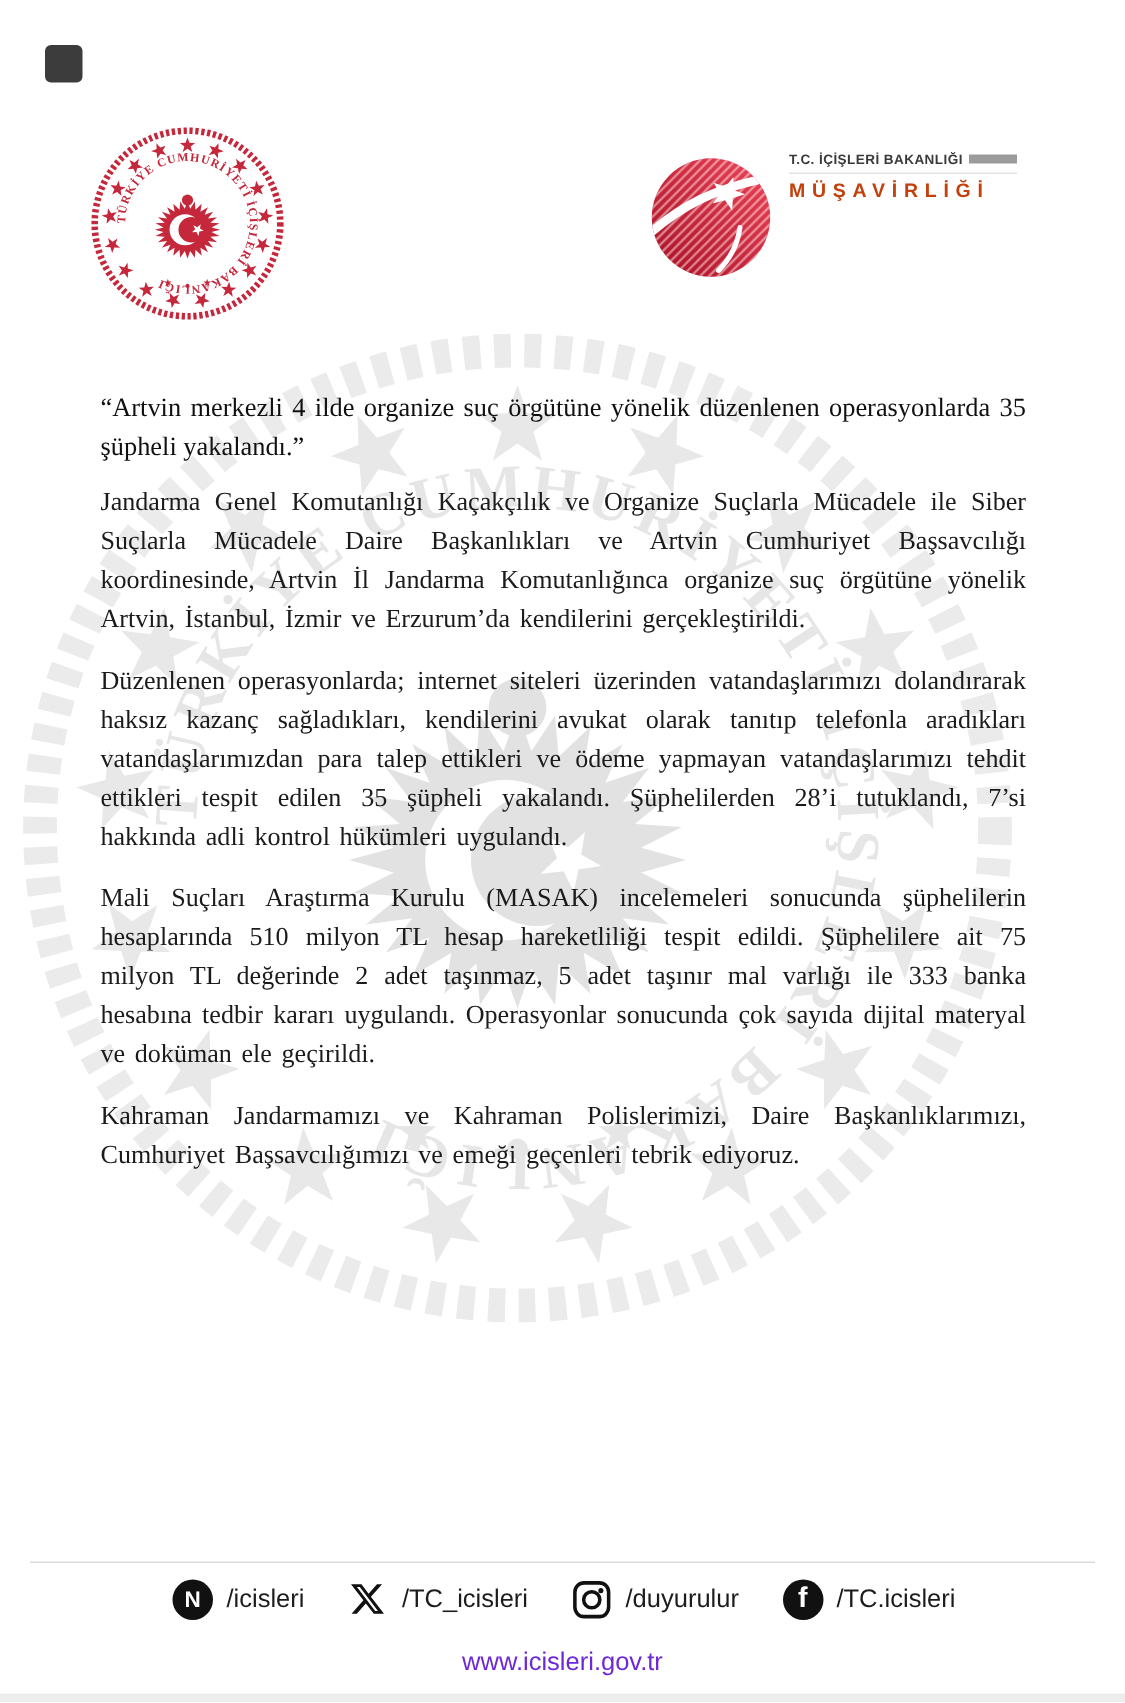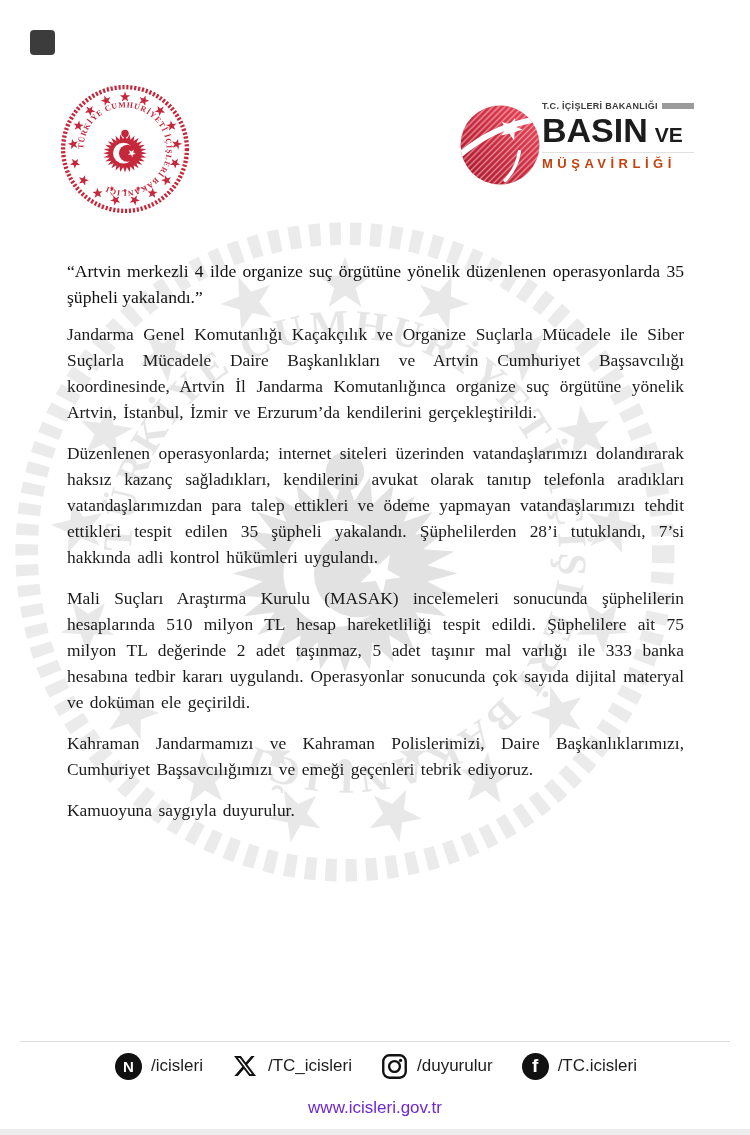--- a/index.html
+++ b/index.html
@@ -4,21 +4,21 @@
 <style>
   html,body{margin:0;padding:0;background:#fff;}
   .page{position:relative;width:750px;height:1135px;background:#ffffff;overflow:hidden;
         font-family:"Liberation Serif",serif;}
   
   #watermark{position:absolute;left:0;top:0;width:750px;height:1135px;pointer-events:none;}
   
   .corner-mark{position:absolute;left:30px;top:30px;width:25px;height:25px;background:#3c3c3c;border-radius:4px;}
   
   #seal{position:absolute;left:60px;top:84px;width:130px;height:130px;}
-  .brand{position:absolute;left:458px;top:101px;display:flex;}
+  .brand{position:absolute;left:432px;top:101px;display:flex;gap:10px;}
   .brand-circle{width:84px;height:84px;margin-top:2px;flex:0 0 auto;}
   .brand-text{width:152px;font-family:"Liberation Sans",sans-serif;}
   .brand-top{display:flex;align-items:center;gap:4px;font-size:9px;font-weight:700;color:#3a3a3a;
              white-space:nowrap;letter-spacing:.3px;}
   .brand-bar{flex:1;height:6px;background:#9b9b9b;min-width:8px;}
   .brand-line1{font-size:34px;font-weight:800;color:#1c1c1c;line-height:1.02;margin-top:2px;
                display:flex;align-items:baseline;gap:7px;}
   .brand-line1 .ve{font-size:21px;font-weight:800;}
   .brand-line2{font-size:20px;font-weight:800;color:#1c1c1c;line-height:1.15;letter-spacing:.2px;}
   .brand-line3{font-size:13px;color:#c2410c;letter-spacing:4.5px;margin-top:4px;font-weight:600;
@@ -133,37 +133,32 @@
           <path d="M2,62 C28,40 52,28 88,20" stroke="#ffffff" stroke-width="7" fill="none" stroke-linecap="round"></path>
           <path d="M56,92 C66,82 71,72 73,58" stroke="#ffffff" stroke-width="4" fill="none" stroke-linecap="round"></path>
           <polygon id="brandstar" fill="#ffffff" points="67.8,17.8 67.6,27.9 77.0,31.5 67.4,34.5 66.8,44.5 61.1,36.3 51.4,38.8 57.4,30.8 52.0,22.4 61.5,25.6"></polygon>
         </g>
       </svg>
       <div class="brand-text">
         <div class="brand-top">
           <span>T.C. İÇİŞLERİ BAKANLIĞI</span>
           <span class="brand-bar"></span>
         </div>
-        <div class="brand-line1">
-          <span>BASIN</span>
-          <span class="ve">VE</span>
-        </div>
         <div class="brand-line3">MÜŞAVİRLİĞİ</div>
       </div>
     </div>
   </header>
 
   <main>
     <h1>“Artvin merkezli 4 ilde organize suç örgütüne yönelik düzenlenen operasyonlarda 35 şüpheli yakalandı.”</h1>
     <div id="paragraphs">
         <p>Jandarma Genel Komutanlığı Kaçakçılık ve Organize Suçlarla Mücadele ile Siber Suçlarla Mücadele Daire Başkanlıkları ve Artvin Cumhuriyet Başsavcılığı koordinesinde, Artvin İl Jandarma Komutanlığınca organize suç örgütüne yönelik Artvin, İstanbul, İzmir ve Erzurum’da kendilerini gerçekleştirildi.</p>
         <p>Düzenlenen operasyonlarda; internet siteleri üzerinden vatandaşlarımızı dolandırarak haksız kazanç sağladıkları, kendilerini avukat olarak tanıtıp telefonla aradıkları vatandaşlarımızdan para talep ettikleri ve ödeme yapmayan vatandaşlarımızı tehdit ettikleri tespit edilen 35 şüpheli yakalandı. Şüphelilerden 28’i tutuklandı, 7’si hakkında adli kontrol hükümleri uygulandı.</p>
         <p>Mali Suçları Araştırma Kurulu (MASAK) incelemeleri sonucunda şüphelilerin hesaplarında 510 milyon TL hesap hareketliliği tespit edildi. Şüphelilere ait 75 milyon TL değerinde 2 adet taşınmaz, 5 adet taşınır mal varlığı ile 333 banka hesabına tedbir kararı uygulandı. Operasyonlar sonucunda çok sayıda dijital materyal ve doküman ele geçirildi.</p>
         <p>Kahraman Jandarmamızı ve Kahraman Polislerimizi, Daire Başkanlıklarımızı, Cumhuriyet Başsavcılığımızı ve emeği geçenleri tebrik ediyoruz.</p>
-        <p>Kamuoyuna saygıyla duyurulur.</p>
       </div>
   </main>
 
   <footer>
     <div class="divider"></div>
     <div class="social-row">
       <div class="social-item">
         <span class="icircle n">N</span>
         <span>/icisleri</span>
       </div>

